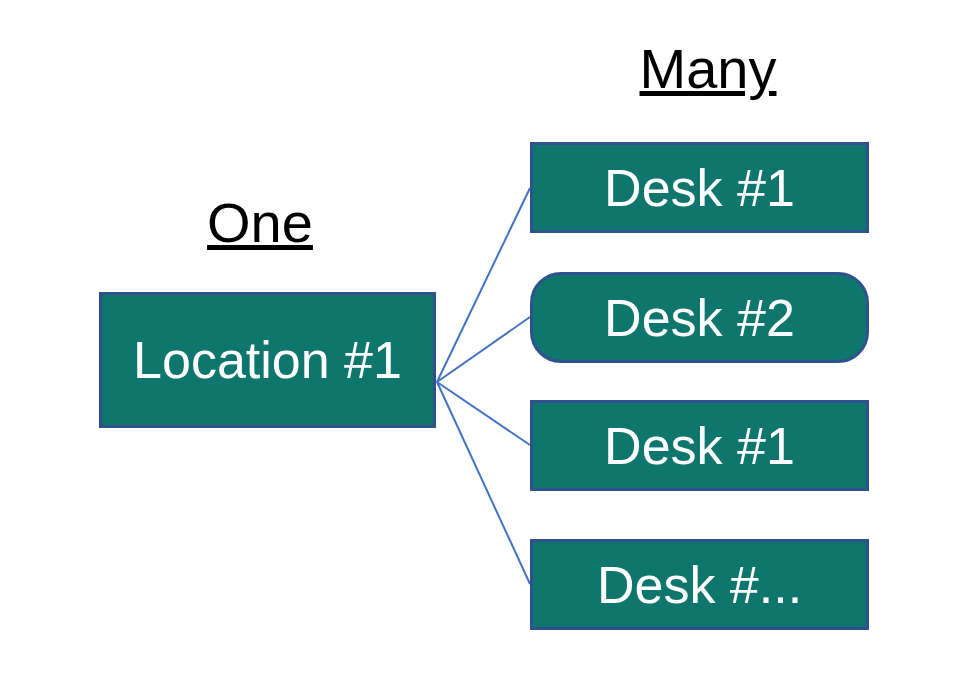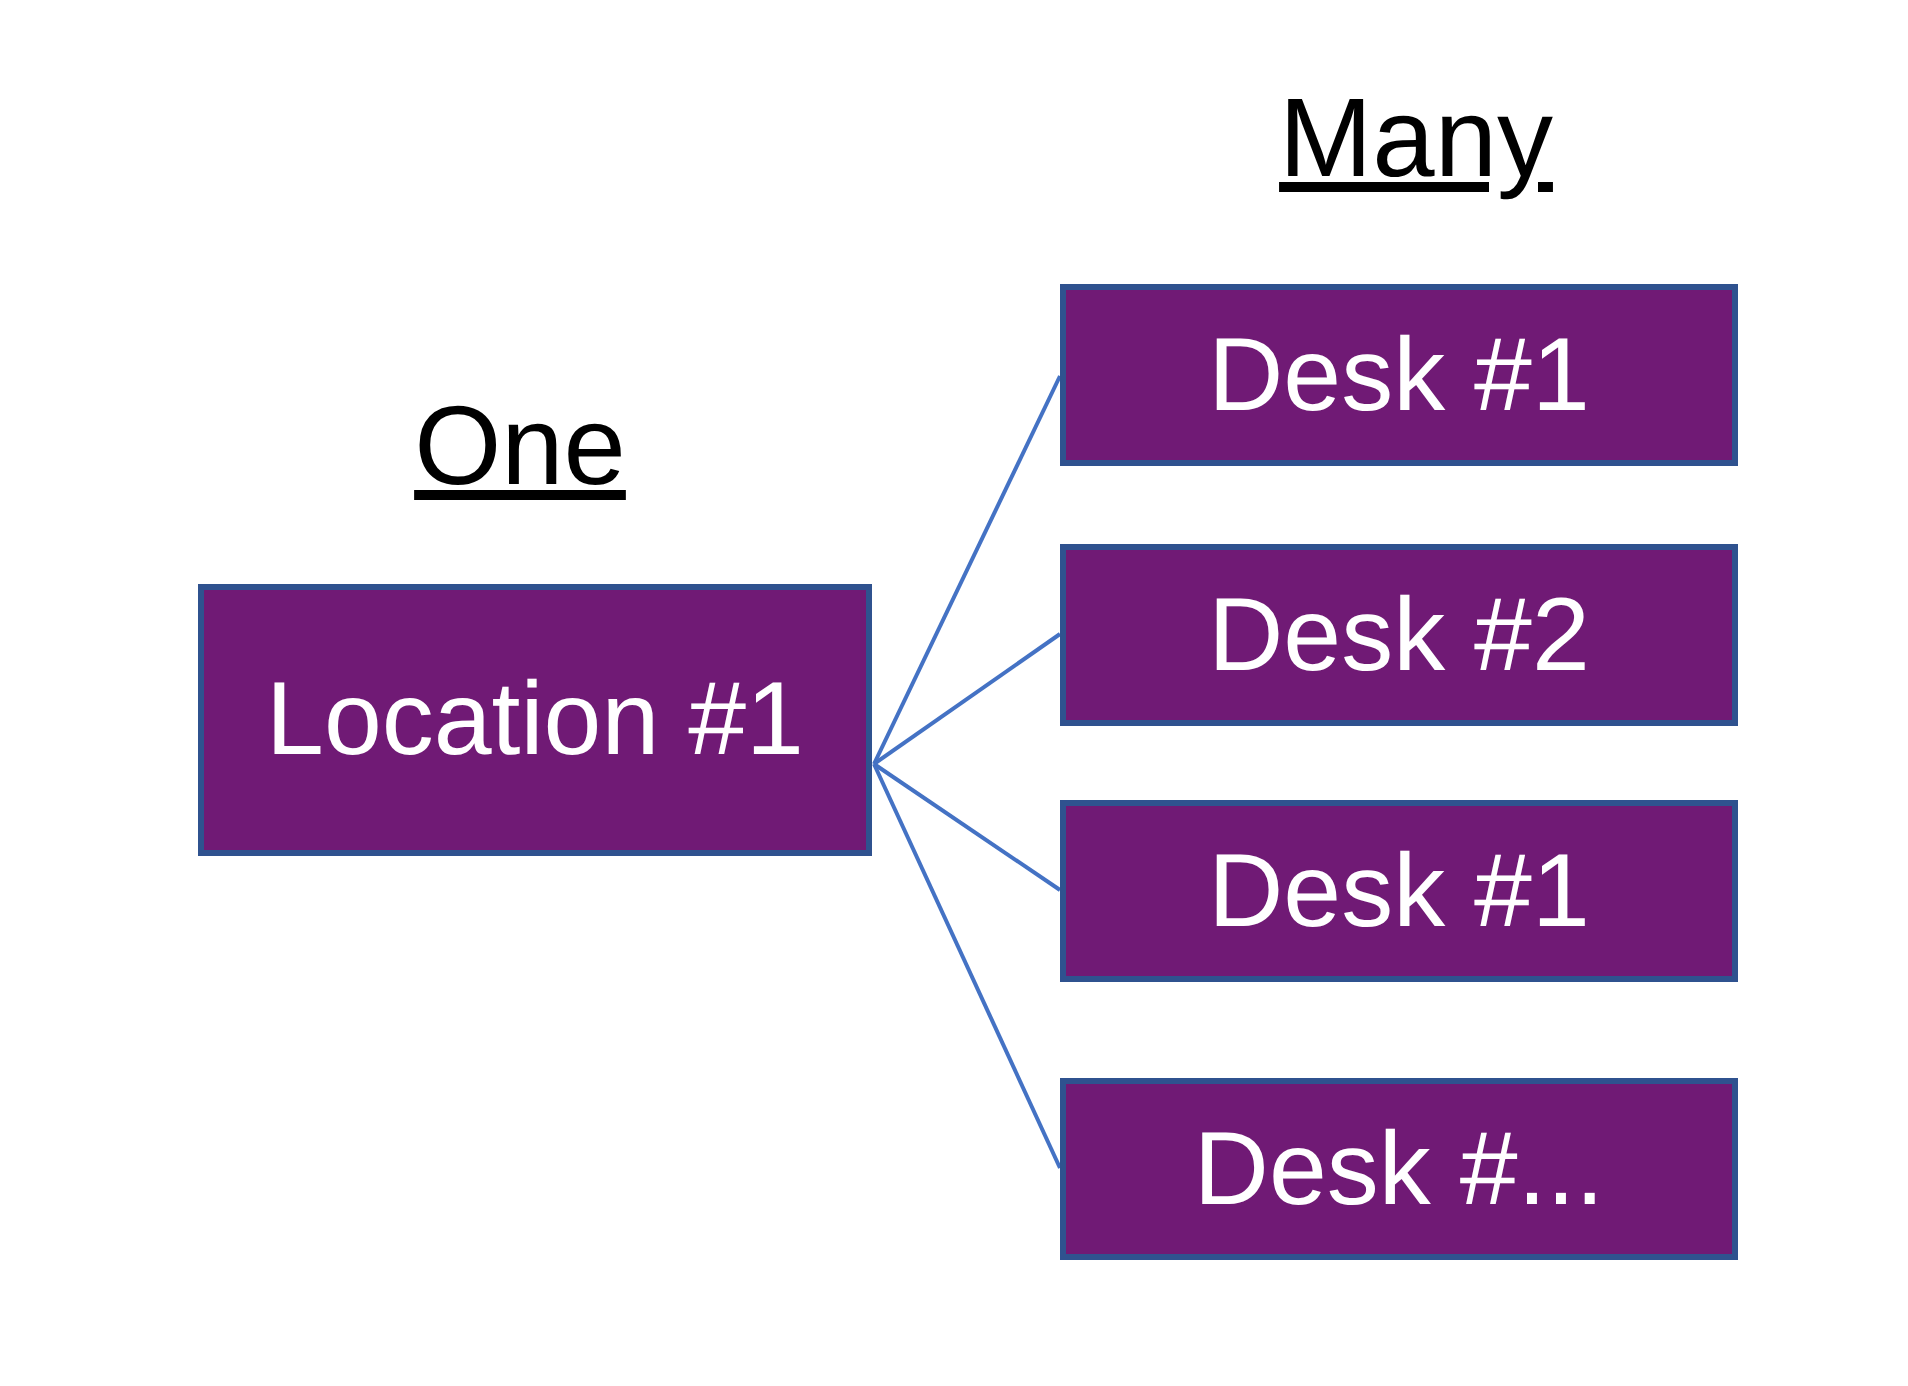--- a/index.html
+++ b/index.html
@@ -43,21 +43,21 @@
     top: 192px;
     width: 200px;
   }
   .heading-many {
     left: 608px;
     top: 38px;
     width: 200px;
   }
   .node {
     position: absolute;
-    background: #701a75;
+    background: #0f766e;
     border: 3px solid #2F528F;
     box-sizing: border-box;
     display: flex;
     align-items: center;
     justify-content: center;
     color: #ffffff;
     font-size: 52px;
     line-height: 1;
     white-space: nowrap;
   }
@@ -66,21 +66,21 @@
     top: 292px;
     width: 337px;
     height: 136px;
   }
   .desk-box {
     left: 530px;
     width: 339px;
     height: 91px;
   }
   .desk-box-1 { top: 142px; }
-  .desk-box-2 { top: 272px; }
+  .desk-box-2 { top: 272px; border-radius: 31px; }
   .desk-box-3 { top: 400px; }
   .desk-box-4 { top: 539px; text-align: center; }
 </style>
 </head>
 <body>
 
 <div class="canvas">
 
   <svg class="connector-svg" viewBox="0 0 954 693" xmlns="http://www.w3.org/2000/svg">
     <line x1="437" y1="382" x2="530" y2="188"></line>

